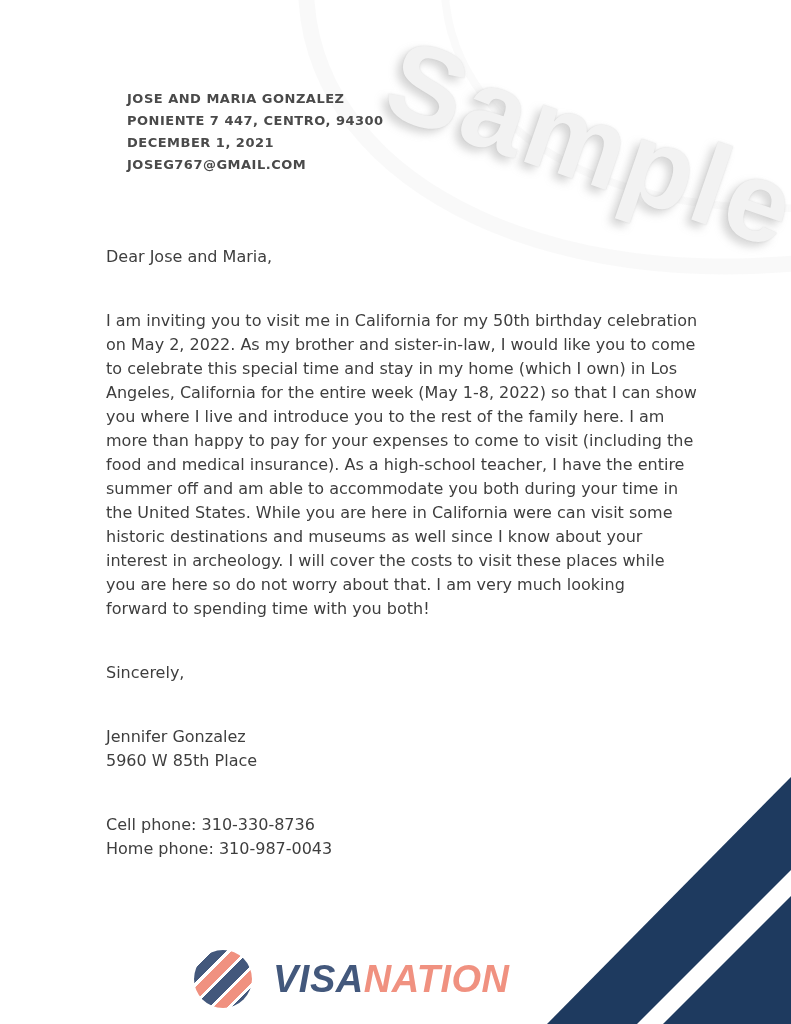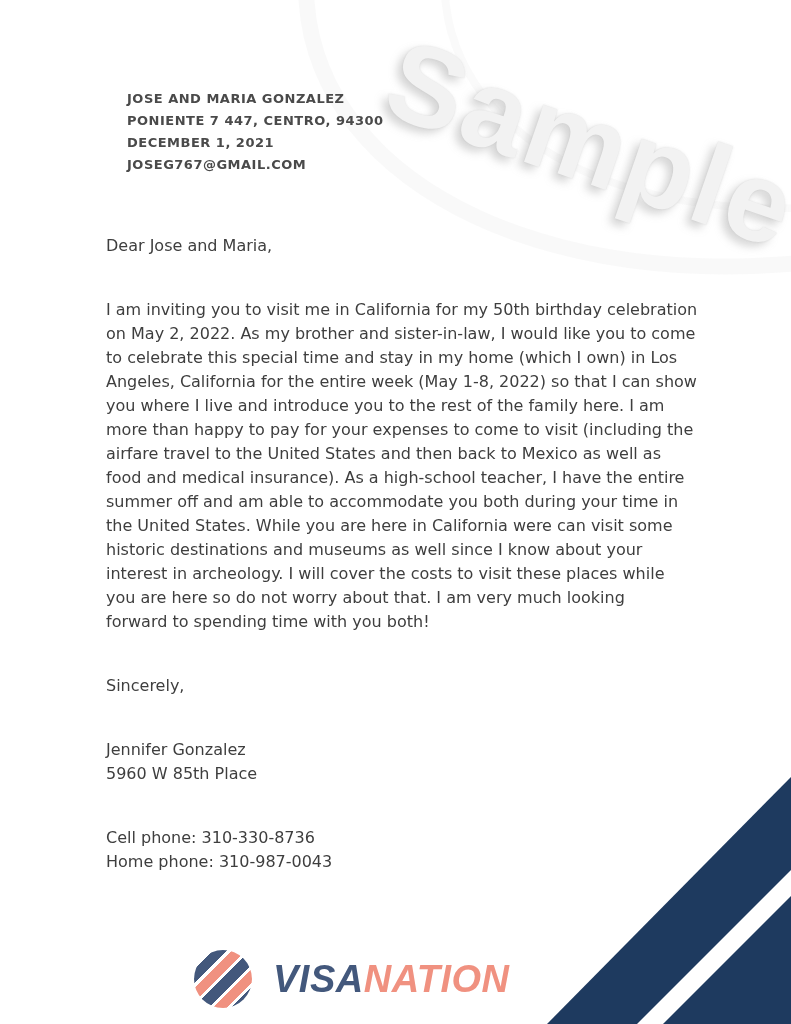--- a/index.html
+++ b/index.html
@@ -33,21 +33,21 @@
   .sender {
     position:absolute; left:106px; top:88px; z-index:2;
     font-size:13px; font-weight:700; letter-spacing:0.5px;
     line-height:22px; color:#4a4a4a;margin-left:21px;
   }
   .letter {
     position:absolute; left:106px; top:234px; width:600px; z-index:2;
     font-size:16px; line-height:24px; color:#3e3e3e;
   }
   .letter .block { margin-top:40px; }
-  .letter .block:first-child { margin-top:0; }
+  .letter .block:first-child { margin-top:11px; }
   .corner-stripes {
     position:absolute; left:0; top:0; width:791px; height:1024px;
     z-index:0; pointer-events:none;
   }
   .logo {
     position:absolute; left:194px; top:949px; height:60px; z-index:2;
     display:flex; align-items:center; gap:21px;
   }
   .logo-icon {
     width:58px; height:58px; border-radius:50%;
@@ -98,21 +98,20 @@
   <div class="letter">
     <div class="block">Dear Jose and Maria,</div>
 
     <div class="block">
       <div>I am inviting you to visit me in California for my 50th birthday celebration</div>
       <div>on May 2, 2022. As my brother and sister-in-law, I would like you to come</div>
       <div>to celebrate this special time and stay in my home (which I own) in Los</div>
       <div>Angeles, California for the entire week (May 1-8, 2022) so that I can show</div>
       <div>you where I live and introduce you to the rest of the family here. I am</div>
       <div>more than happy to pay for your expenses to come to visit (including the</div>
-      <div>airfare travel to the United States and then back to Mexico as well as</div>
       <div>food and medical insurance). As a high-school teacher, I have the entire</div>
       <div>summer off and am able to accommodate you both during your time in</div>
       <div>the United States. While you are here in California were can visit some</div>
       <div>historic destinations and museums as well since I know about your</div>
       <div>interest in archeology. I will cover the costs to visit these places while</div>
       <div>you are here so do not worry about that. I am very much looking</div>
       <div>forward to spending time with you both!</div>
     </div>
 
     <div class="block">Sincerely,</div>

